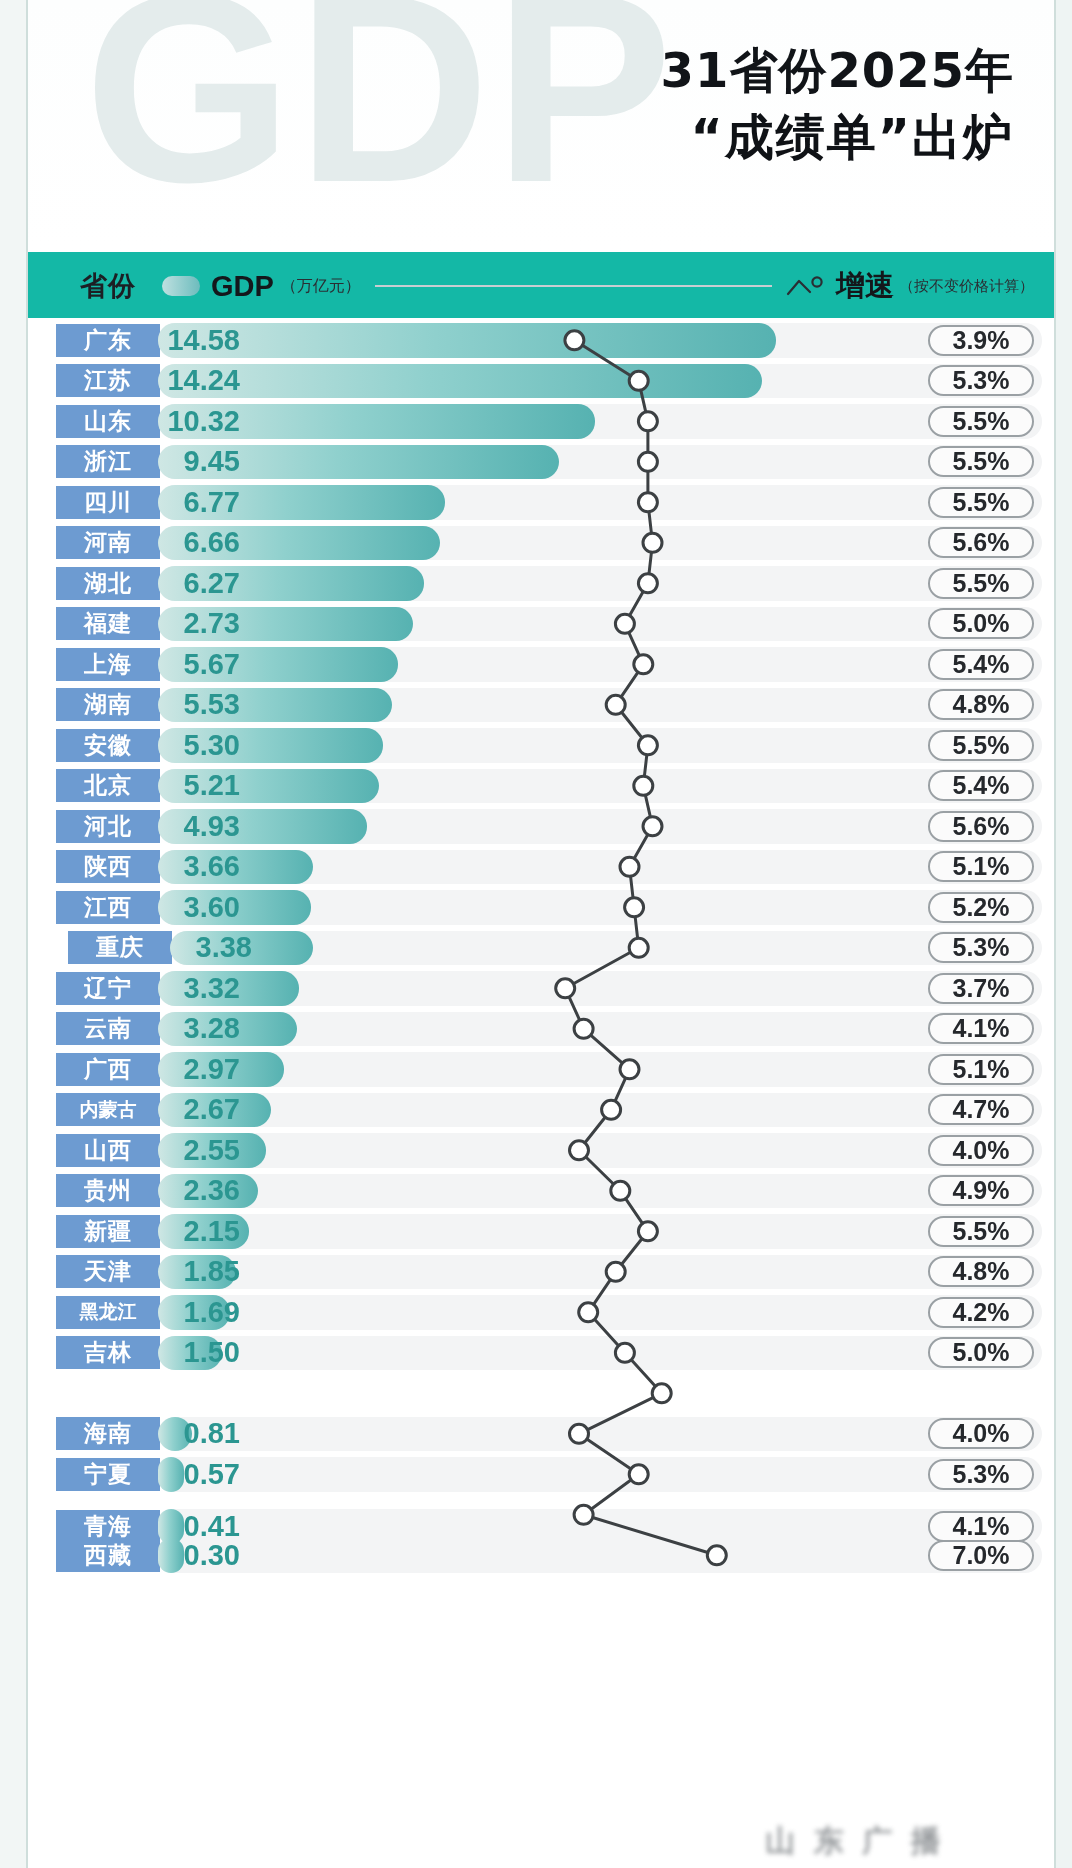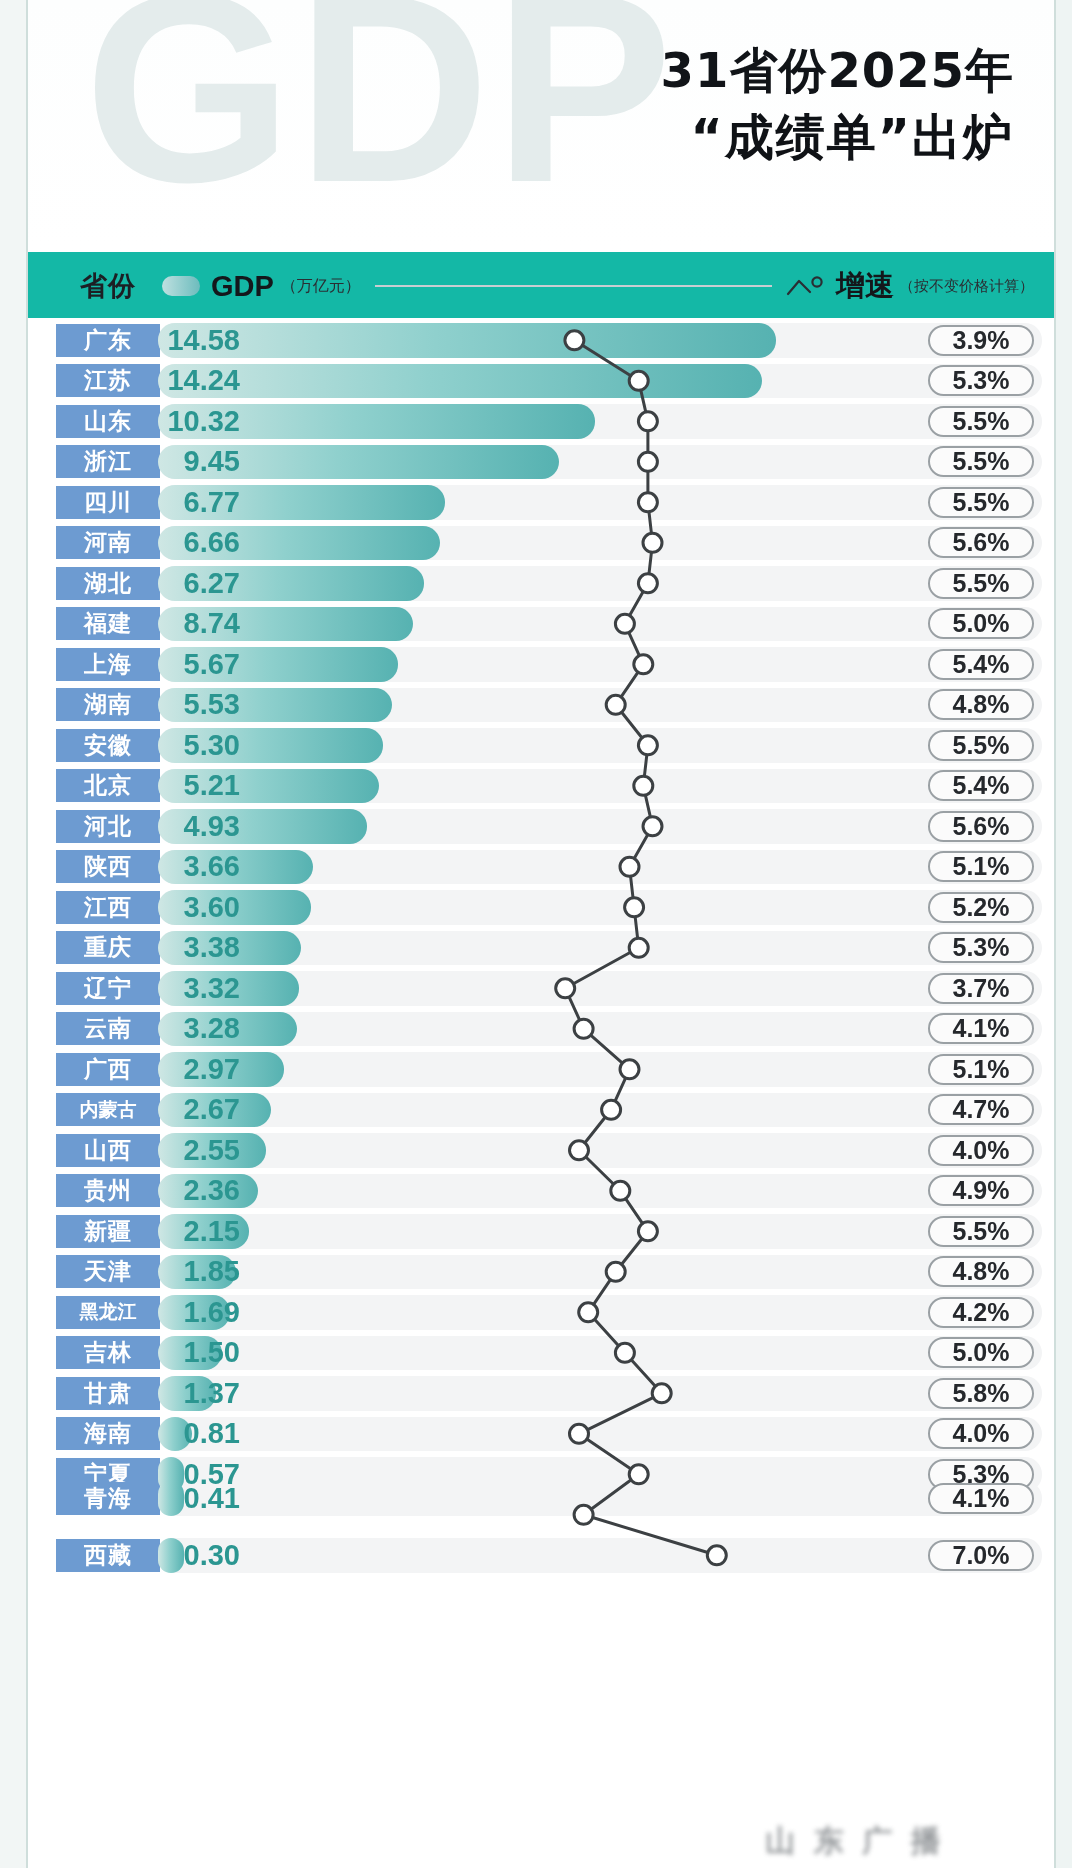--- a/index.html
+++ b/index.html
@@ -341,21 +341,21 @@
           <div class="row-track"></div>
           <div class="prov-badge">湖北</div>
           <div class="bar" style="width: 265.765px;"></div>
           <div class="gdp-value">6.27</div>
           <div class="pill">5.5%</div>
         </div>
         <div class="row" style="top: 285.5px;">
           <div class="row-track"></div>
           <div class="prov-badge">福建</div>
           <div class="bar" style="width: 255.169px;"></div>
-          <div class="gdp-value">8.74</div>
+          <div class="gdp-value">2.73</div>
           <div class="pill">5.0%</div>
         </div>
         <div class="row" style="top: 326px;">
           <div class="row-track"></div>
           <div class="prov-badge">上海</div>
           <div class="bar" style="width: 240.333px;"></div>
           <div class="gdp-value">5.67</div>
           <div class="pill">5.4%</div>
         </div>
         <div class="row" style="top: 366.5px;">
@@ -393,21 +393,21 @@
           <div class="gdp-value">3.66</div>
           <div class="pill">5.1%</div>
         </div>
         <div class="row" style="top: 569px;">
           <div class="row-track"></div>
           <div class="prov-badge">江西</div>
           <div class="bar" style="width: 152.593px;"></div>
           <div class="gdp-value">3.60</div>
           <div class="pill">5.2%</div>
         </div>
-        <div class="row" style="top: 609.5px;">
+        <div class="row" style="top: 609.5px; margin-left: 12px;">
           <div class="row-track"></div>
           <div class="prov-badge">重庆</div>
           <div class="bar" style="width: 143.267px;"></div>
           <div class="gdp-value">3.38</div>
           <div class="pill">5.3%</div>
         </div>
         <div class="row" style="top: 650px;">
           <div class="row-track"></div>
           <div class="prov-badge">辽宁</div>
           <div class="bar" style="width: 140.724px;"></div>
@@ -470,42 +470,35 @@
           <div class="gdp-value">1.69</div>
           <div class="pill">4.2%</div>
         </div>
         <div class="row" style="top: 1014.5px;">
           <div class="row-track"></div>
           <div class="prov-badge">吉林</div>
           <div class="bar" style="width: 63.5802px;"></div>
           <div class="gdp-value">1.50</div>
           <div class="pill">5.0%</div>
         </div>
-        <div class="row" style="top: 1055px;">
-          <div class="row-track"></div>
-          <div class="prov-badge">甘肃</div>
-          <div class="bar" style="width: 58.07px;"></div>
-          <div class="gdp-value">1.37</div>
-          <div class="pill">5.8%</div>
-        </div>
         <div class="row" style="top: 1095.5px;">
           <div class="row-track"></div>
           <div class="prov-badge">海南</div>
           <div class="bar" style="width: 34.3333px;"></div>
           <div class="gdp-value">0.81</div>
           <div class="pill">4.0%</div>
         </div>
         <div class="row" style="top: 1136px;">
           <div class="row-track"></div>
           <div class="prov-badge">宁夏</div>
           <div class="bar" style="width: 26px;"></div>
           <div class="gdp-value">0.57</div>
           <div class="pill">5.3%</div>
         </div>
-        <div class="row" style="top: 1160px;">
+        <div class="row" style="top: 1188px;">
           <div class="row-track"></div>
           <div class="prov-badge">青海</div>
           <div class="bar" style="width: 26px;"></div>
           <div class="gdp-value">0.41</div>
           <div class="pill">4.1%</div>
         </div>
         <div class="row" style="top: 1217px;">
           <div class="row-track"></div>
           <div class="prov-badge">西藏</div>
           <div class="bar" style="width: 26px;"></div>

